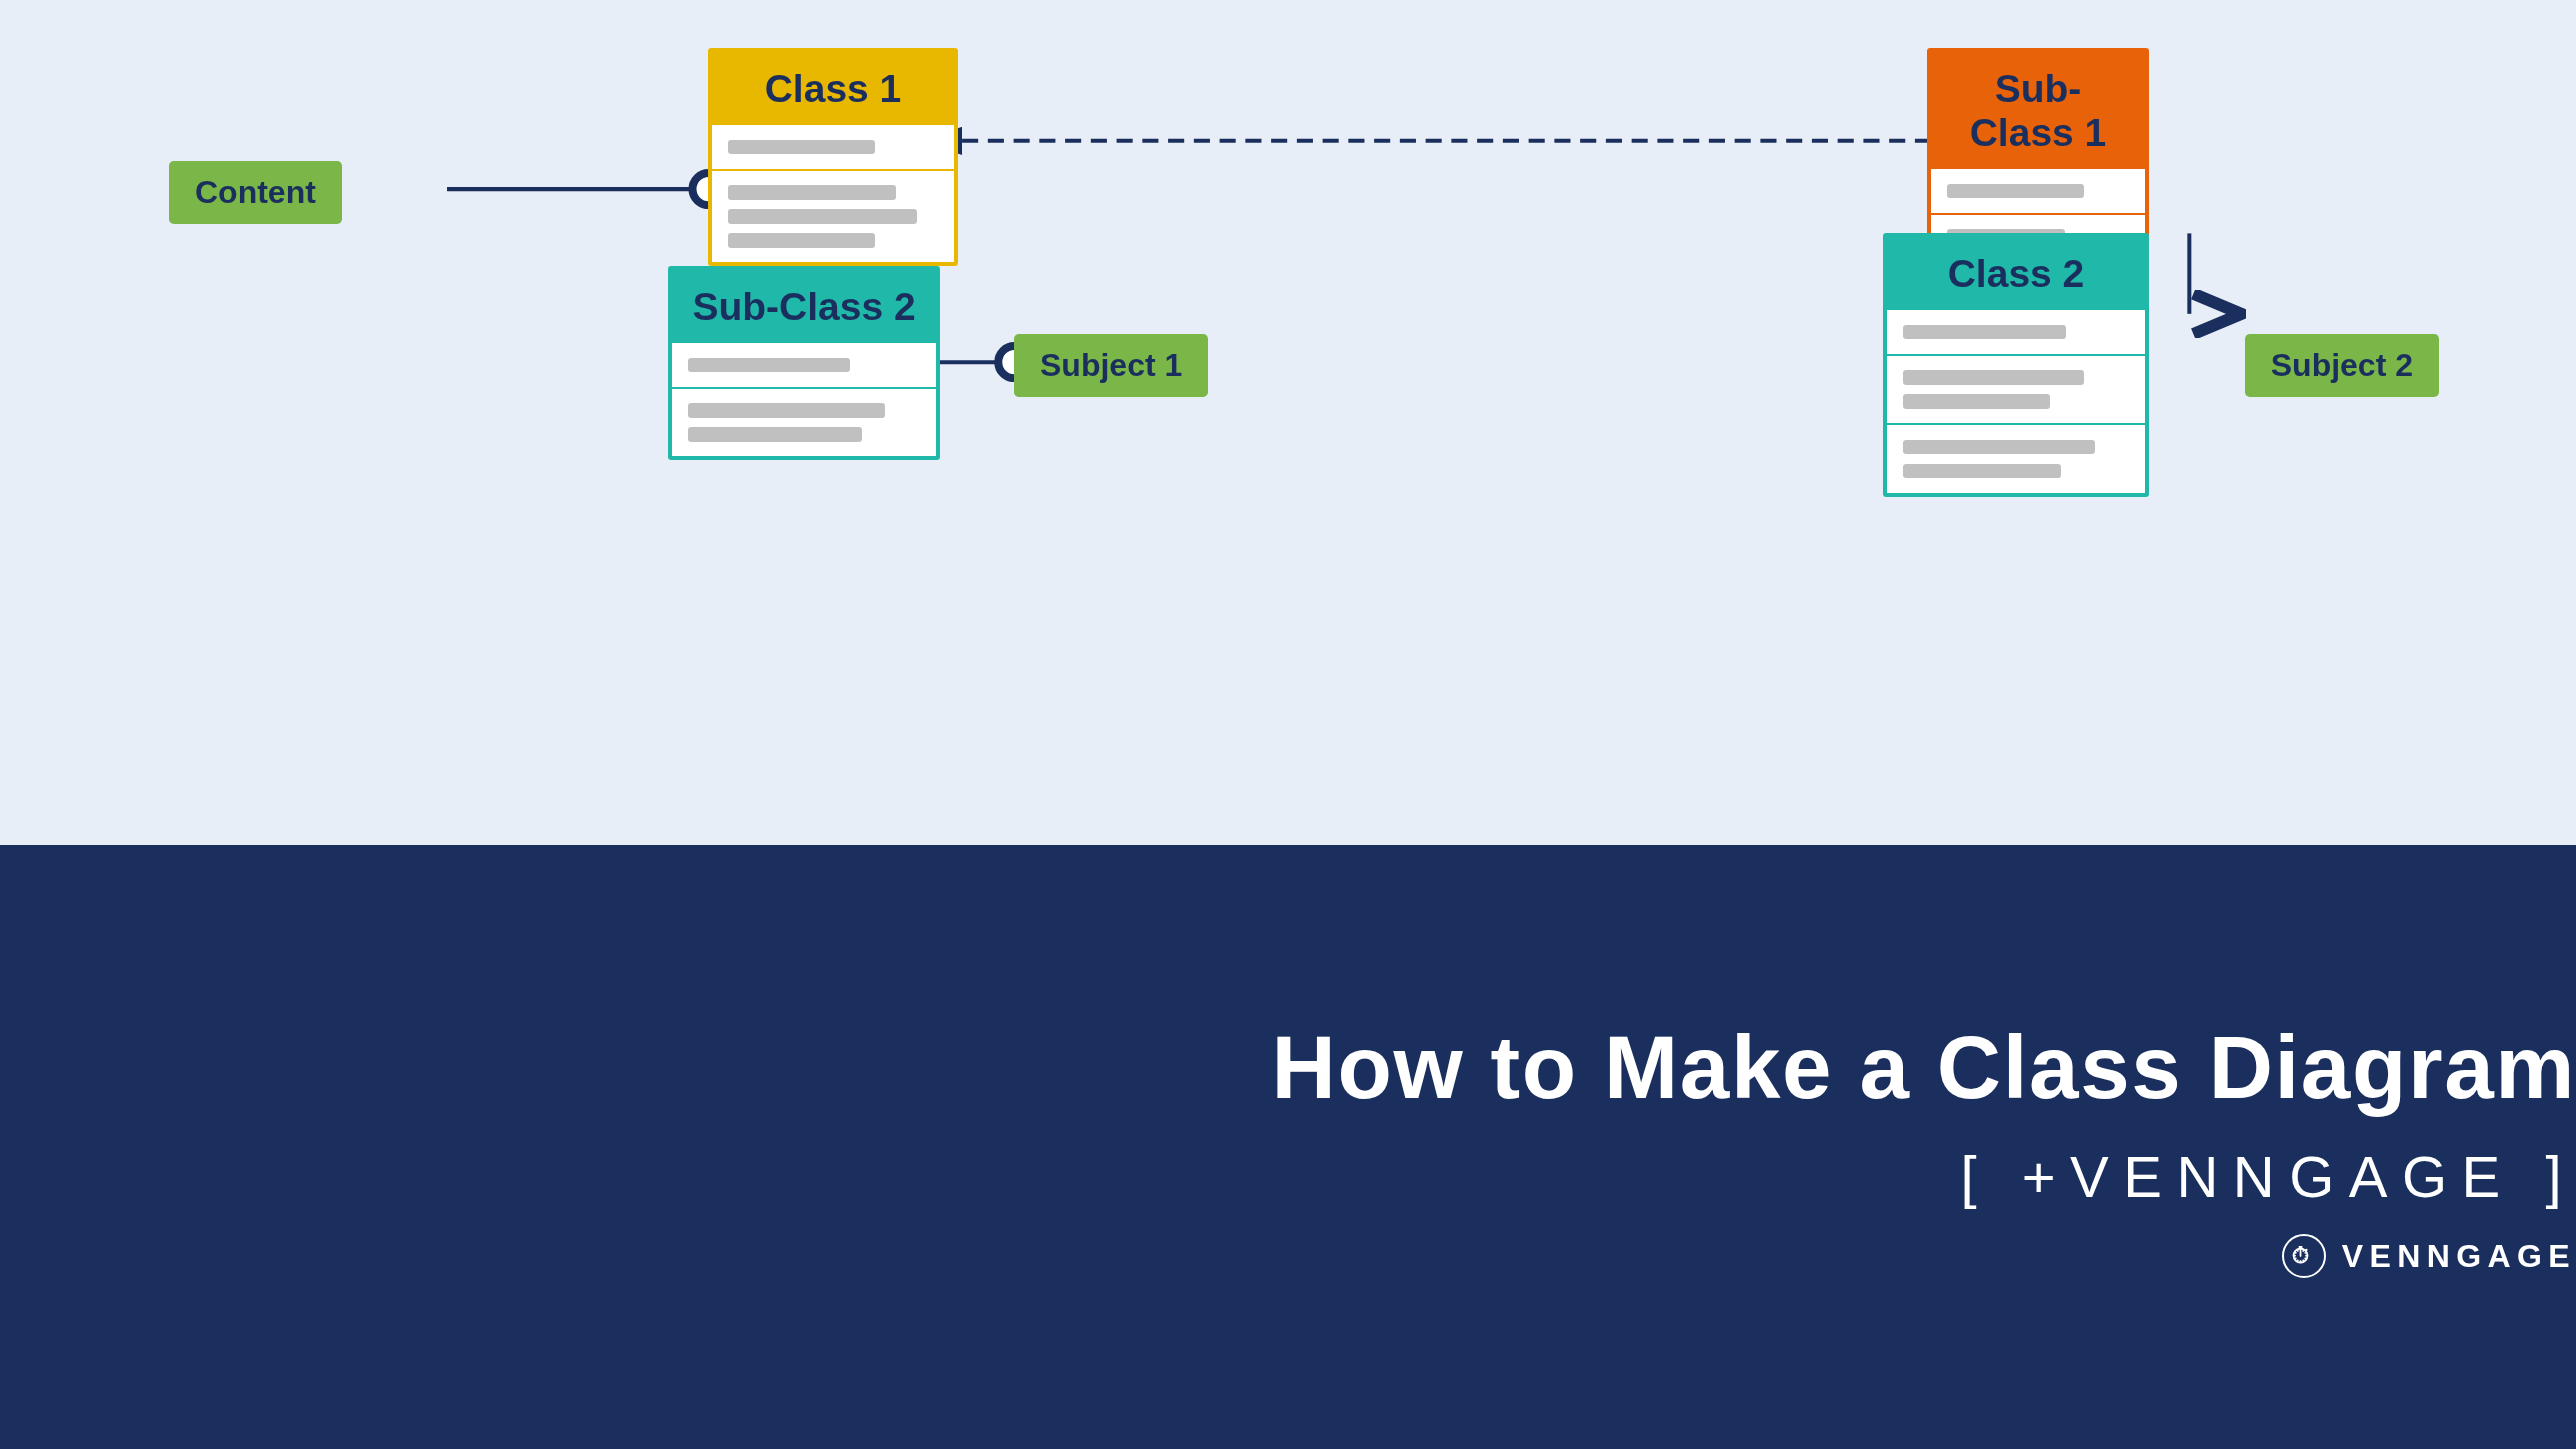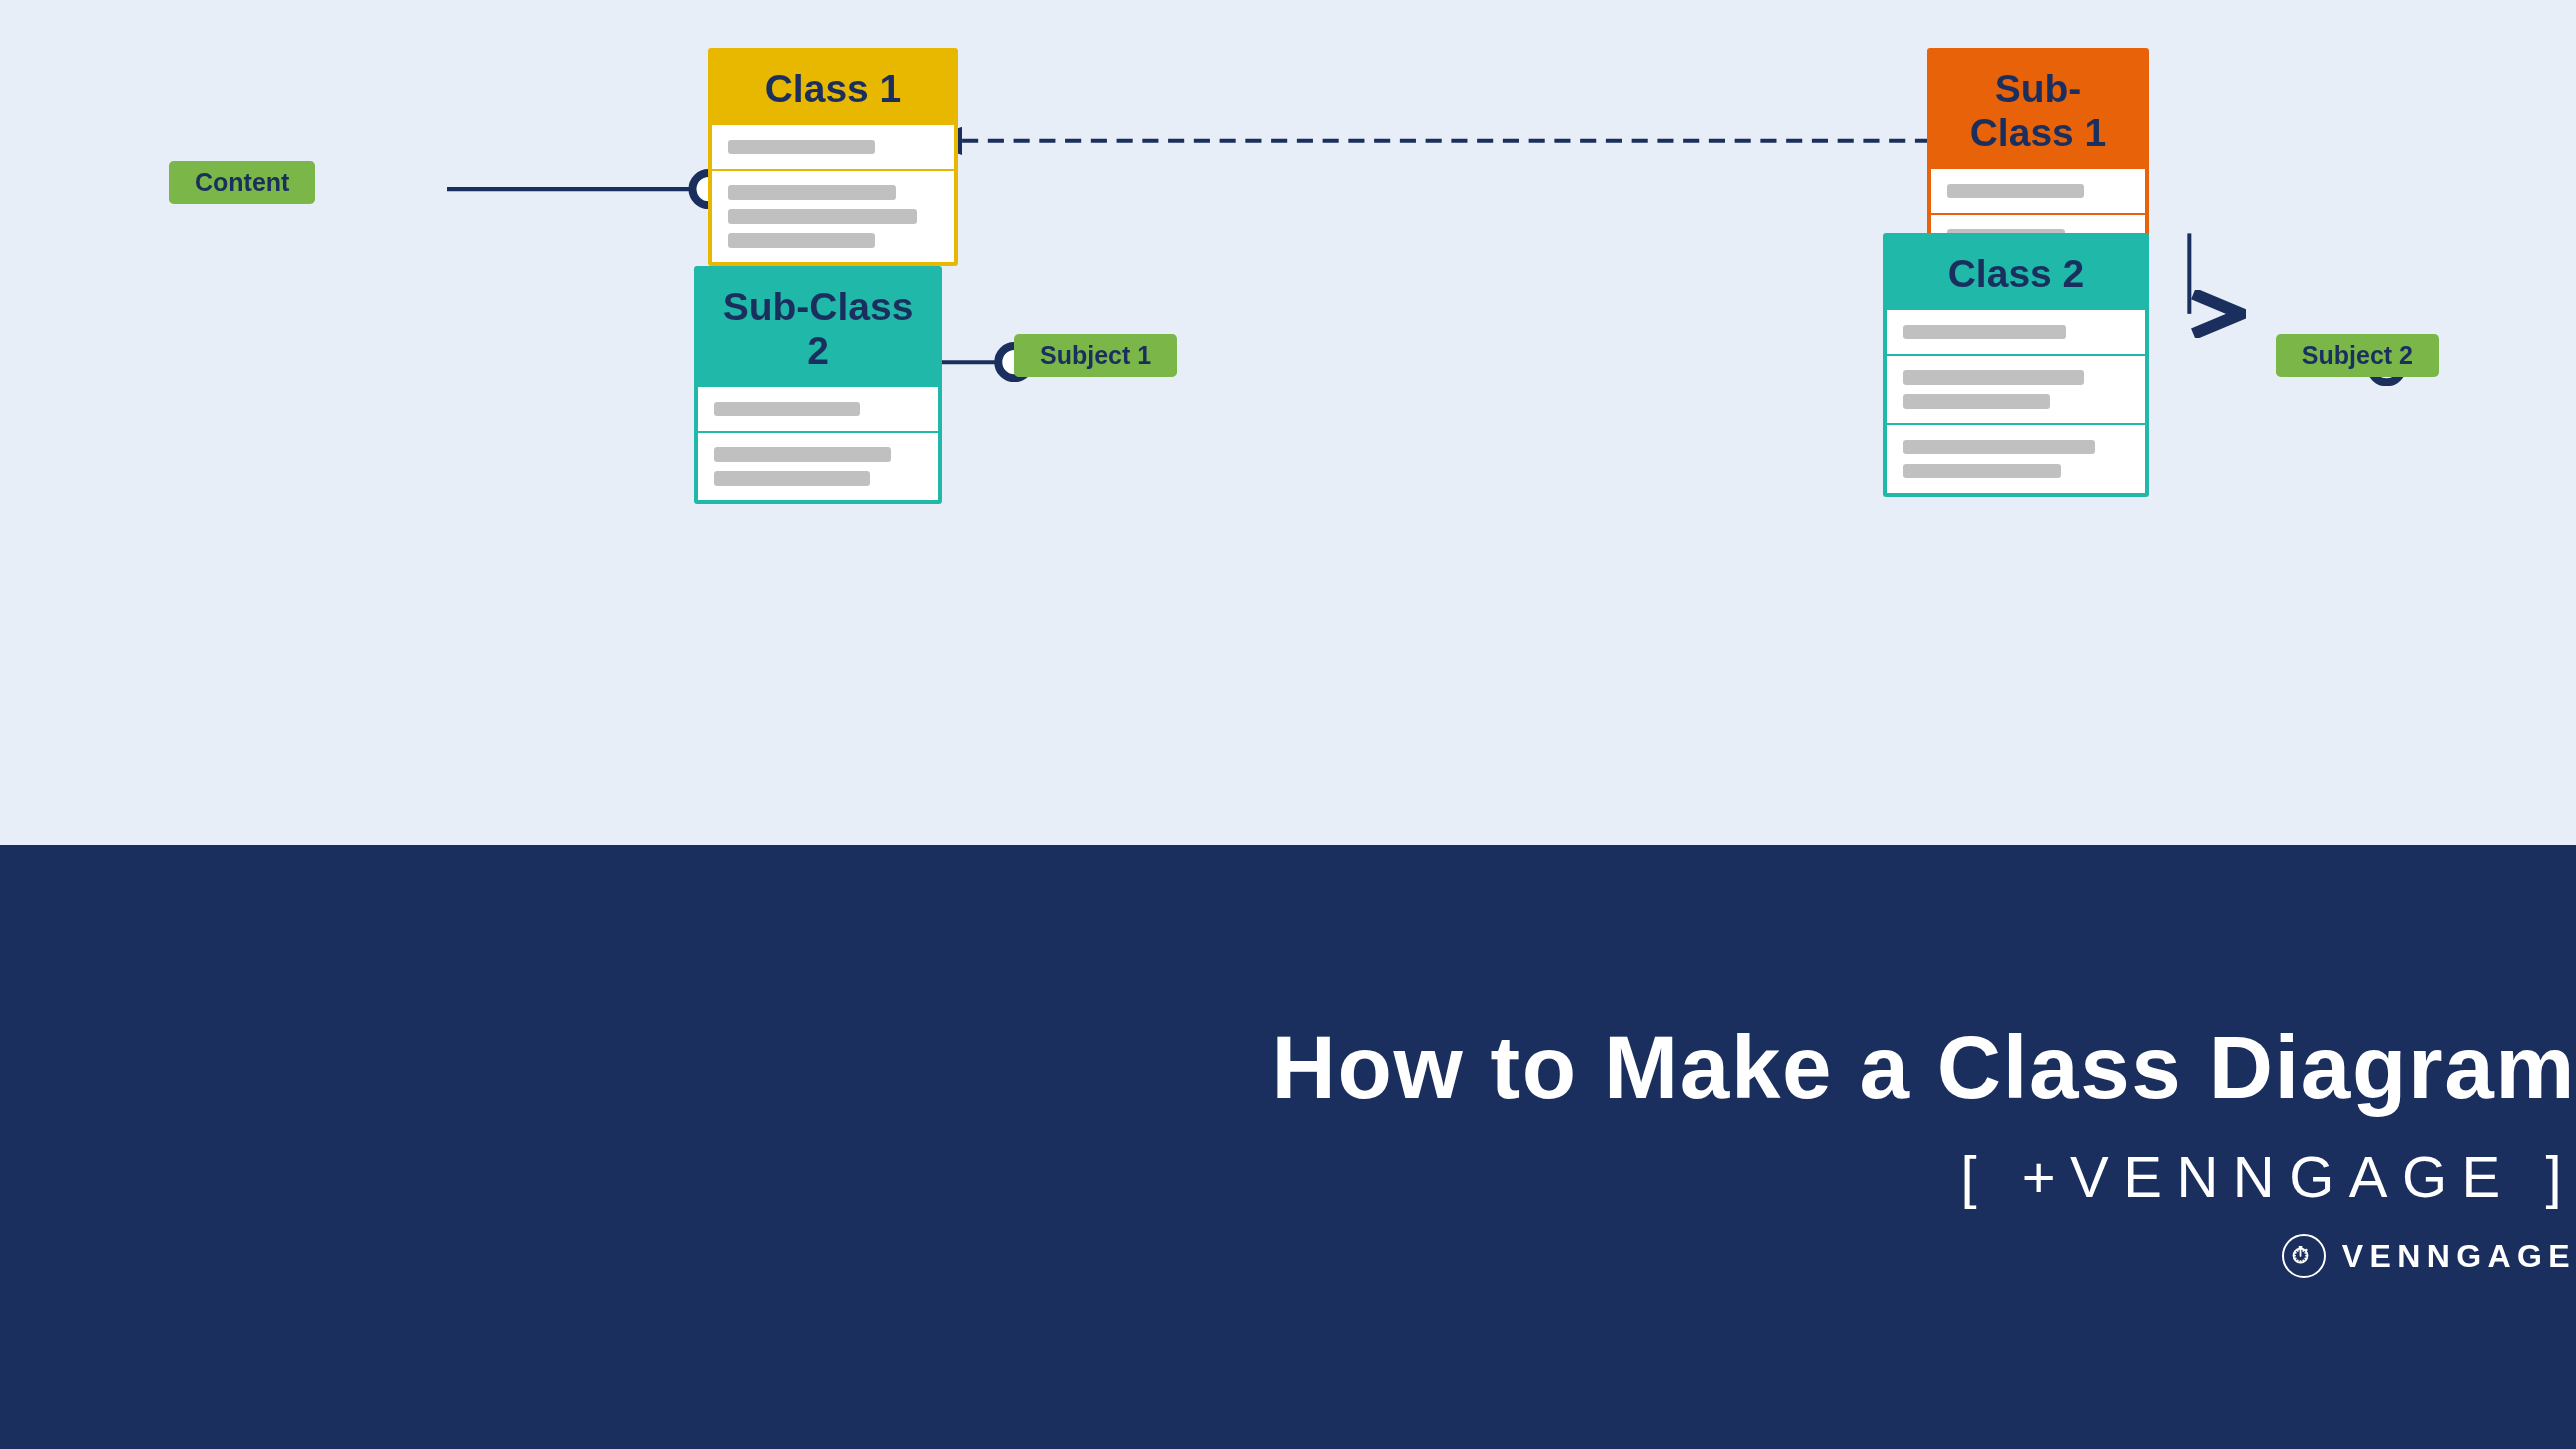--- a/index.html
+++ b/index.html
@@ -137,23 +137,23 @@
     #subclass1 .uml-header {
       background: #e8620a;
     }
 
     #subclass1 .uml-section {
       border-color: #e8620a;
     }
 
     
     #subclass2 {
-      left: 694px;
+      left: 668px;
       top: 266px;
-      width: 248px;
+      width: 272px;
       border: 4px solid #20b8a8;
     }
 
     #subclass2 .uml-header {
       background: #20b8a8;
       color: #1a2f5e;
     }
 
     #subclass2 .uml-section {
       border-color: #20b8a8;
@@ -174,22 +174,22 @@
 
     #class2 .uml-section {
       border-color: #20b8a8;
     }
 
     
     .label-box {
       position: absolute;
       background: #7ab648;
       border-radius: 4.8px;
-      padding: 7px 26px;
-      font-size: 25px;
+      padding: 13px 26px;
+      font-size: 32px;
       font-weight: 800;
       color: #1a2f5e;
     }
 
     #content-label {
       left: 169px;
       top: 161px;
     }
 
     #subject1-label {

